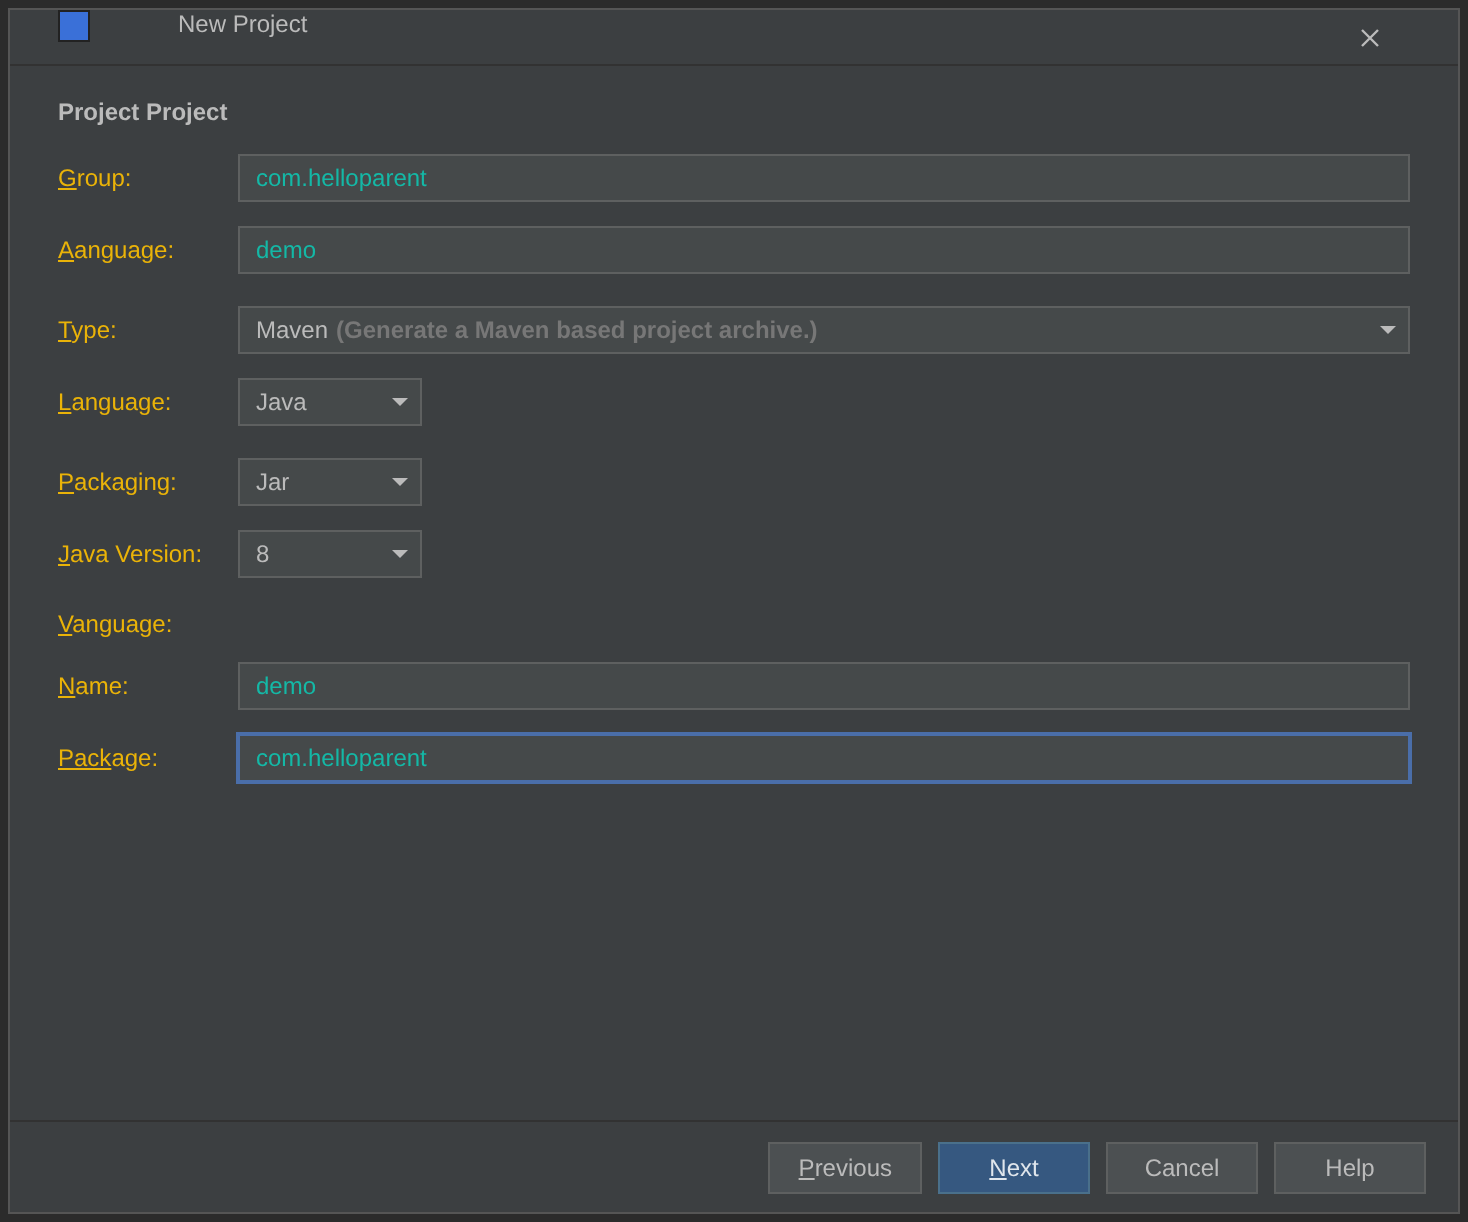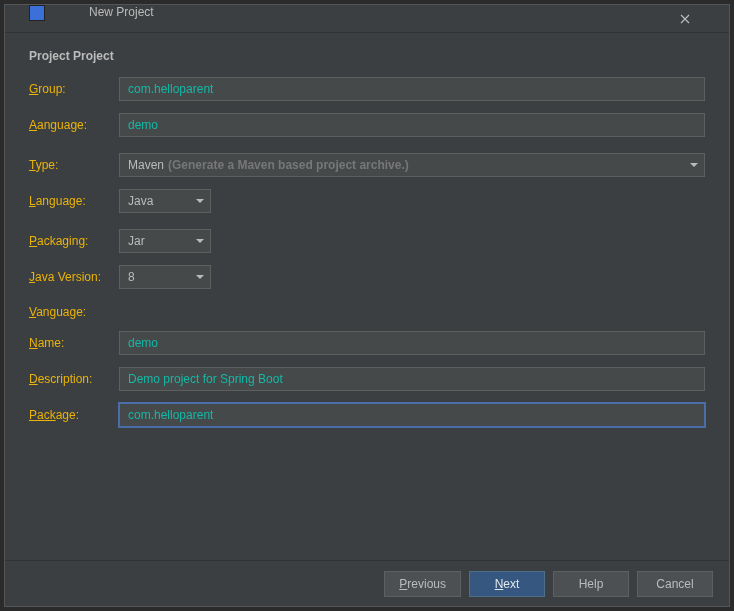--- a/index.html
+++ b/index.html
@@ -200,37 +200,33 @@
 
     <div class="row gap">
       <div class="label"><span class="u">V</span><span>anguage:</span></div>
     </div>
 
     <div class="row">
       <div class="label"><span class="u">N</span><span>ame:</span></div>
       <input class="text-input" value="demo" style="">
     </div>
 
-    <div class="row">
-      <div class="label"><span class="u">D</span><span>escription:</span></div>
-      <input class="text-input" value="Demo project for Spring Boot" style="">
-    </div>
 
     <div class="row">
       <div class="label"><span class="u">Pack</span><span>age:</span></div>
       <input class="text-input focused" value="com.helloparent" style="">
     </div>
   </div>
 
   <div class="footer">
     <div class="btn">
         <span class="u">P</span>
         <span>revious</span>
       </div>
     <div class="btn primary">
         <span class="u">N</span>
         <span>ext</span>
       </div>
+    <div class="btn">Cancel</div>
     <div class="btn">Help</div>
-    <div class="btn">Cancel</div>
   </div>
 
 </div>
 
 </body></html>

